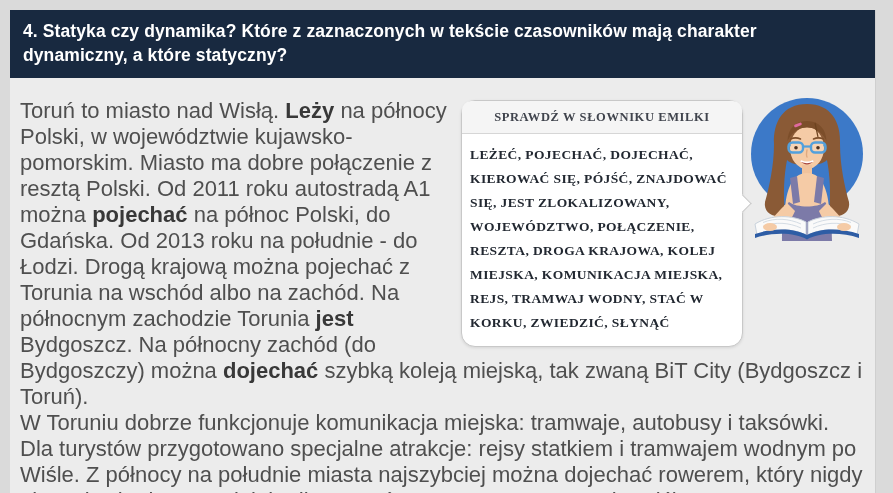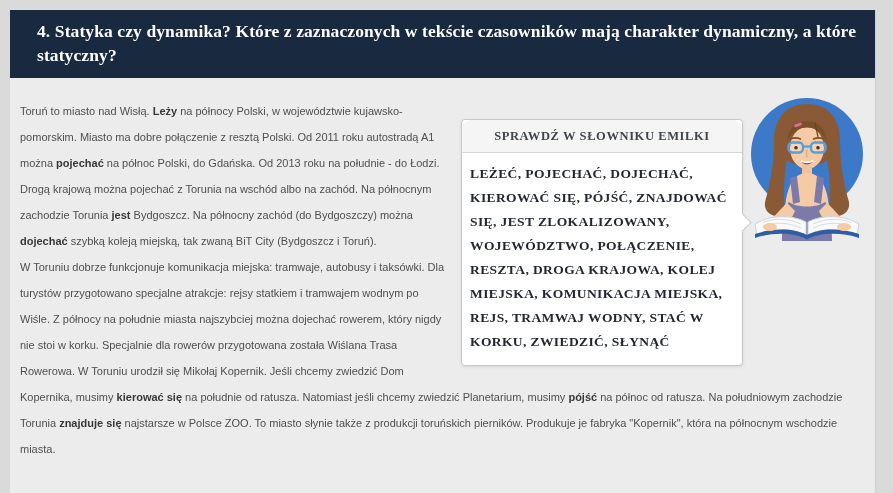--- a/index.html
+++ b/index.html
@@ -10,53 +10,51 @@
   }
   .panel {
     margin: 10px 17px 0 10px;
     min-height: 483px;
     background: #ececec;
     border-right: 1px solid #cfcfcf;
   }
   .exercise-header {
     background: #182940;
     color: #ffffff;
-    padding: 9px 14px 11px 27px;
+    padding: 9px 14px 11px 13px;
     font-weight: bold;
     font-size: 17.5px;
     line-height: 24px;
     letter-spacing: 0.1px;
-    font-family: Liberation Serif, serif;
   }
   .content {
     padding: 20px 10px 6px 10px;
     overflow: hidden;
   }
   .article p {
-    font-size: 11px;
+    font-size: 22px;
     line-height: 26px;
     color: #4f4f4f;
   }
   .article b { color: #383838; }
 
   .aside {
     float: right;
     width: 404px;
     margin: 2px 0 8px 14px;
     display: flex;
     align-items: flex-start;
   }
   .dict-box {
     position: relative;
     width: 282px;
     background: #ffffff;
     border: 1px solid #c8c8c8;
-    border-radius: 4px;
+    border-radius: 14px;
     box-shadow: 0 1px 3px rgba(0,0,0,0.10);
-    margin-top: 19px;
   }
   .dict-header {
     background: #f5f5f5;
     border-bottom: 1px solid #d6d6d6;
     border-radius: 9px 9px 0 0;
     padding: 9px 6px 8px;
     text-align: center;
     font-family: "Liberation Serif", "DejaVu Serif", serif;
     font-weight: bold;
     font-size: 12.5px;

